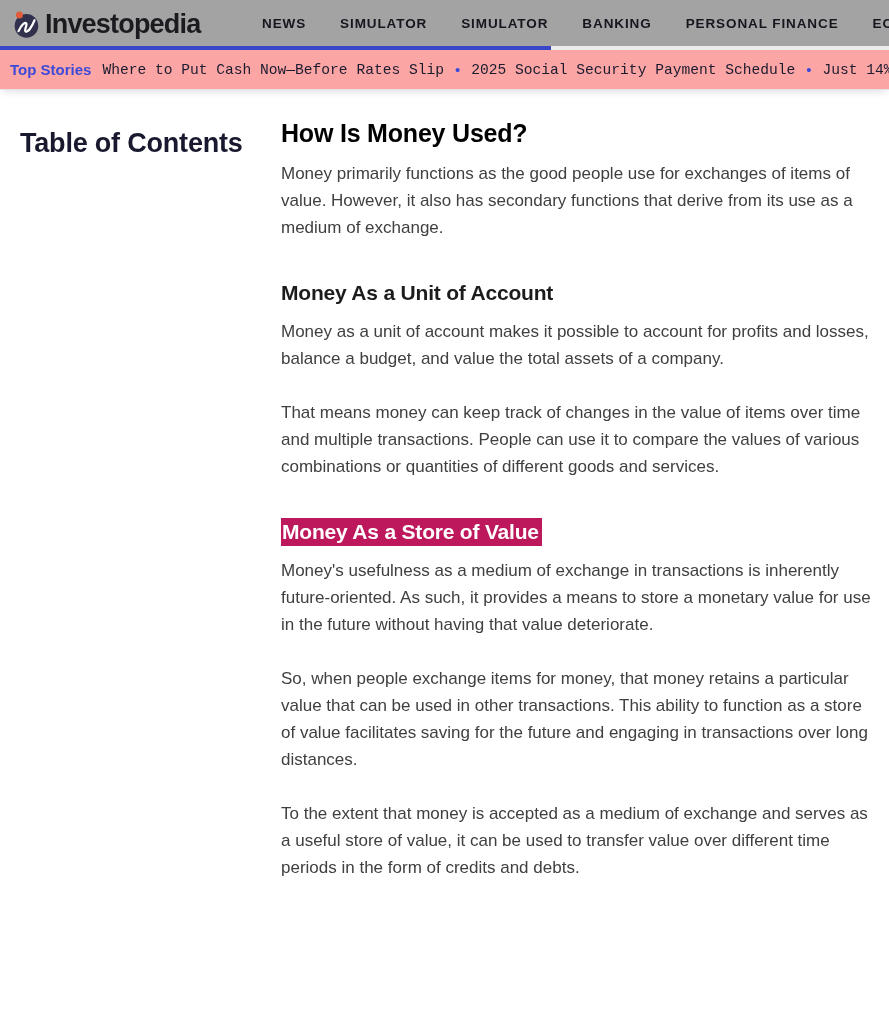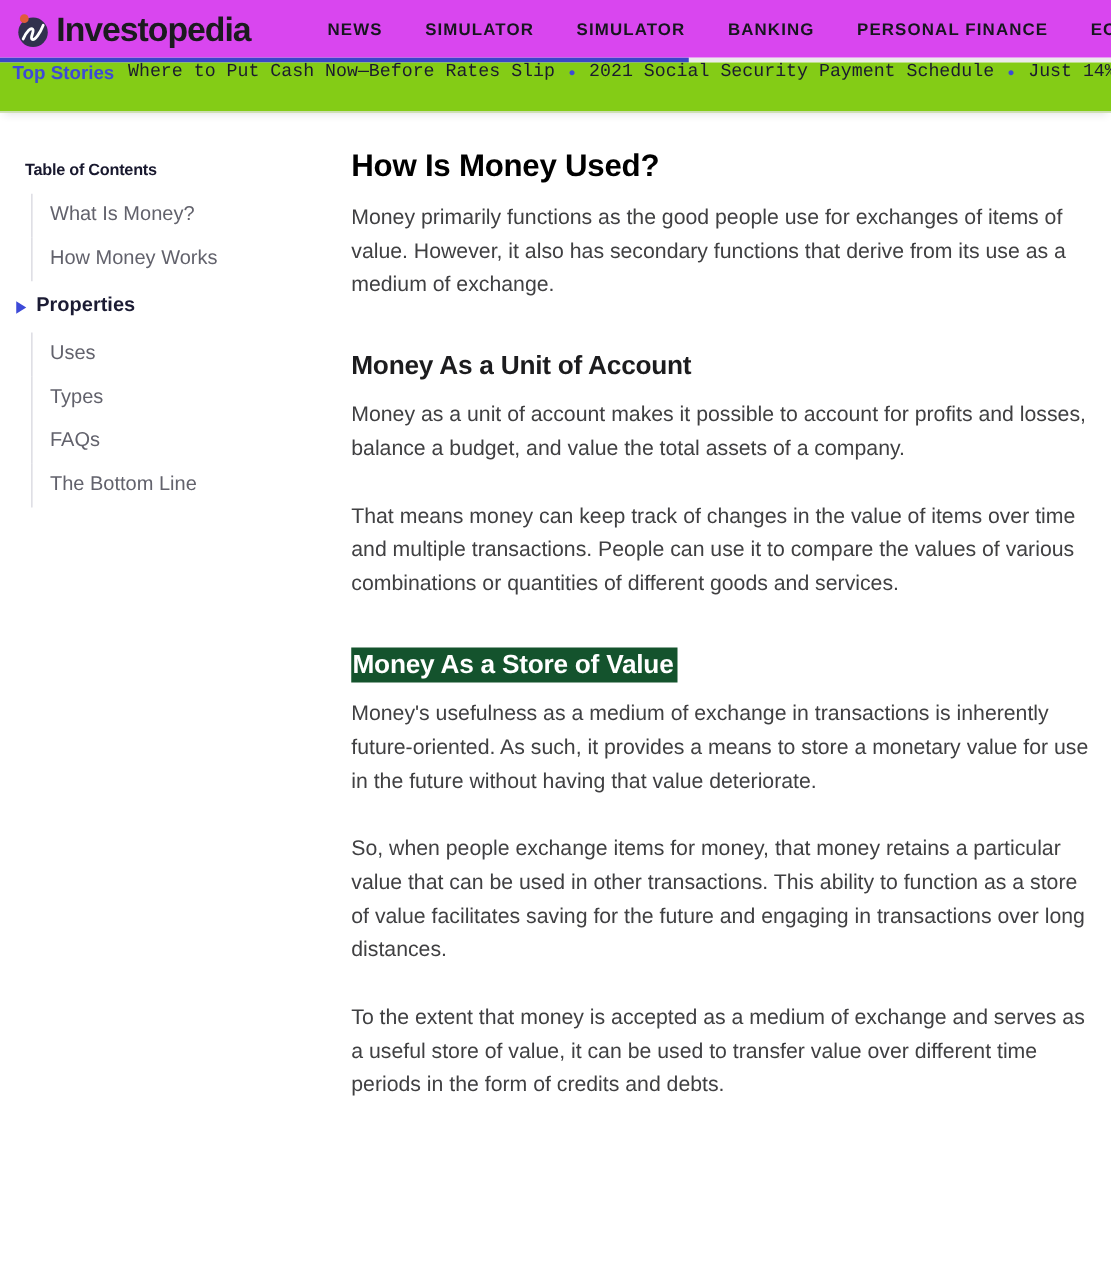--- a/index.html
+++ b/index.html
@@ -8,21 +8,21 @@
     width: 889px; height: 1010px; overflow: hidden;
     background: #ffffff;
     font-family: "Liberation Sans", sans-serif;
     color: #404042;
   }
 
   
   .site-header {
     position: relative;
     height: 46px;
-    background: #d946ef;
+    background: #a3a3a3;
     overflow: hidden;
     white-space: nowrap;
   }
   .logo {
     position: absolute; left: 12px; top: 9px;
     display: flex; align-items: center; gap: 5px;
     text-decoration: none; cursor: pointer;
   }
   .logo-word {
     font-size: 27px; font-weight: 600; color: #1b1b1f;
@@ -38,46 +38,46 @@
     white-space: nowrap;
   }
 
   
   .progress-track { height: 4px; width: 100%; background: #ebebeb; }
   .progress-fill  { height: 100%; width: 0; background: #3a46c9; }
 
   
   .top-stories {
     height: 40px;
-    display: flex; align-items: flex-start; gap: 11px;
+    display: flex; align-items: center; gap: 11px;
     padding: 0 10px;
     white-space: nowrap; overflow: hidden;
     border-bottom: 1px solid #e4e4e8;
     box-shadow: 0 5px 7px -3px rgba(40,40,60,0.14);
-    background: #84cc16;
+    background: #fca5a5;
   }
   .top-stories-label { font-size: 15px; font-weight: 700; color: #3d4ad8; }
   .top-stories a {
     font-size: 14.6px; color: #1b1b2f; text-decoration: none; cursor: pointer;
     font-weight: 500;
     font-family: Liberation Mono, monospace;
   }
   .story-sep { color: #3d4ad8; font-size: 15px; }
 
   
   .page-body { display: flex; align-items: flex-start; }
 
   
   .toc {
     width: 281px; flex-shrink: 0;
     padding: 38px 0 0 20px;
   }
   .toc-title {
     margin: 0 0 12px 0;
-    font-size: 13px; font-weight: 700; color: #18182e;
+    font-size: 27px; font-weight: 700; color: #18182e;
     letter-spacing: -0.2px;
   }
   .toc-list { list-style: none; margin: 0; padding: 0; }
   .toc-list li {
     margin-left: 5px;
     border-left: 1px solid #d5d5dd;
     padding: 8px 0 9px 14px;
   }
   .toc-list li a {
     font-size: 16px; color: #62626c; text-decoration: none; cursor: pointer;
@@ -111,21 +111,21 @@
   .article h3 {
     margin: 40px 0 13px 0;
     font-size: 21px; font-weight: 700; color: #1c1c1e;
     letter-spacing: -0.2px;
   }
   .article p {
     margin: 0 0 27px 0;
     font-size: 17px; line-height: 27px; color: #404042;
   }
   .hl {
-    background: #14532d; color: #ffffff;
+    background: #be185d; color: #ffffff;
     padding: 2px 3px 3px 1px;
   }
 </style>
 </head>
 <body>
 
 <header class="site-header">
   <a class="logo">
     <span style="display:inline-flex;">
       <svg width="28" height="28" viewBox="0 0 32 32">
@@ -147,53 +147,29 @@
 </header>
 
 <div class="progress-track">
   <div class="progress-fill" style="width: 62%; background: rgb(58, 70, 201);"></div>
 </div>
 
 <div class="top-stories">
   <span class="top-stories-label">Top Stories</span>
   <a>Where to Put Cash Now—Before Rates Slip</a>
   <span class="story-sep">•</span>
-  <a>2021 Social Security Payment Schedule</a>
+  <a>2025 Social Security Payment Schedule</a>
   <span class="story-sep">•</span>
   <a>Just 14% of Workers Hit This Critical 401(k) Goal</a>
 </div>
 
 <div class="page-body">
 
   <aside class="toc">
     <h2 class="toc-title">Table of Contents</h2>
-    <ul class="toc-list">
-      <li>
-        <a>What Is Money?</a>
-      </li>
-      <li>
-        <a>How Money Works</a>
-      </li>
-      <li class="active">
-        <span class="toc-caret"></span>
-        <a>Properties</a>
-      </li>
-      <li>
-        <a>Uses</a>
-      </li>
-      <li>
-        <a>Types</a>
-      </li>
-      <li>
-        <a>FAQs</a>
-      </li>
-      <li>
-        <a>The Bottom Line</a>
-      </li>
-    </ul>
   </aside>
 
   <main class="article">
     <h2>How Is Money Used?</h2>
     <p>Money primarily functions as the good people use for exchanges of items of value. However, it also has secondary functions that derive from its use as a medium of exchange.</p>
 
     <h3>Money As a Unit of Account</h3>
     <p>Money as a unit of account makes it possible to account for profits and losses, balance a budget, and value the total assets of a company.</p>
     <p>That means money can keep track of changes in the value of items over time and multiple transactions. People can use it to compare the values of various combinations or quantities of different goods and services.</p>
 

